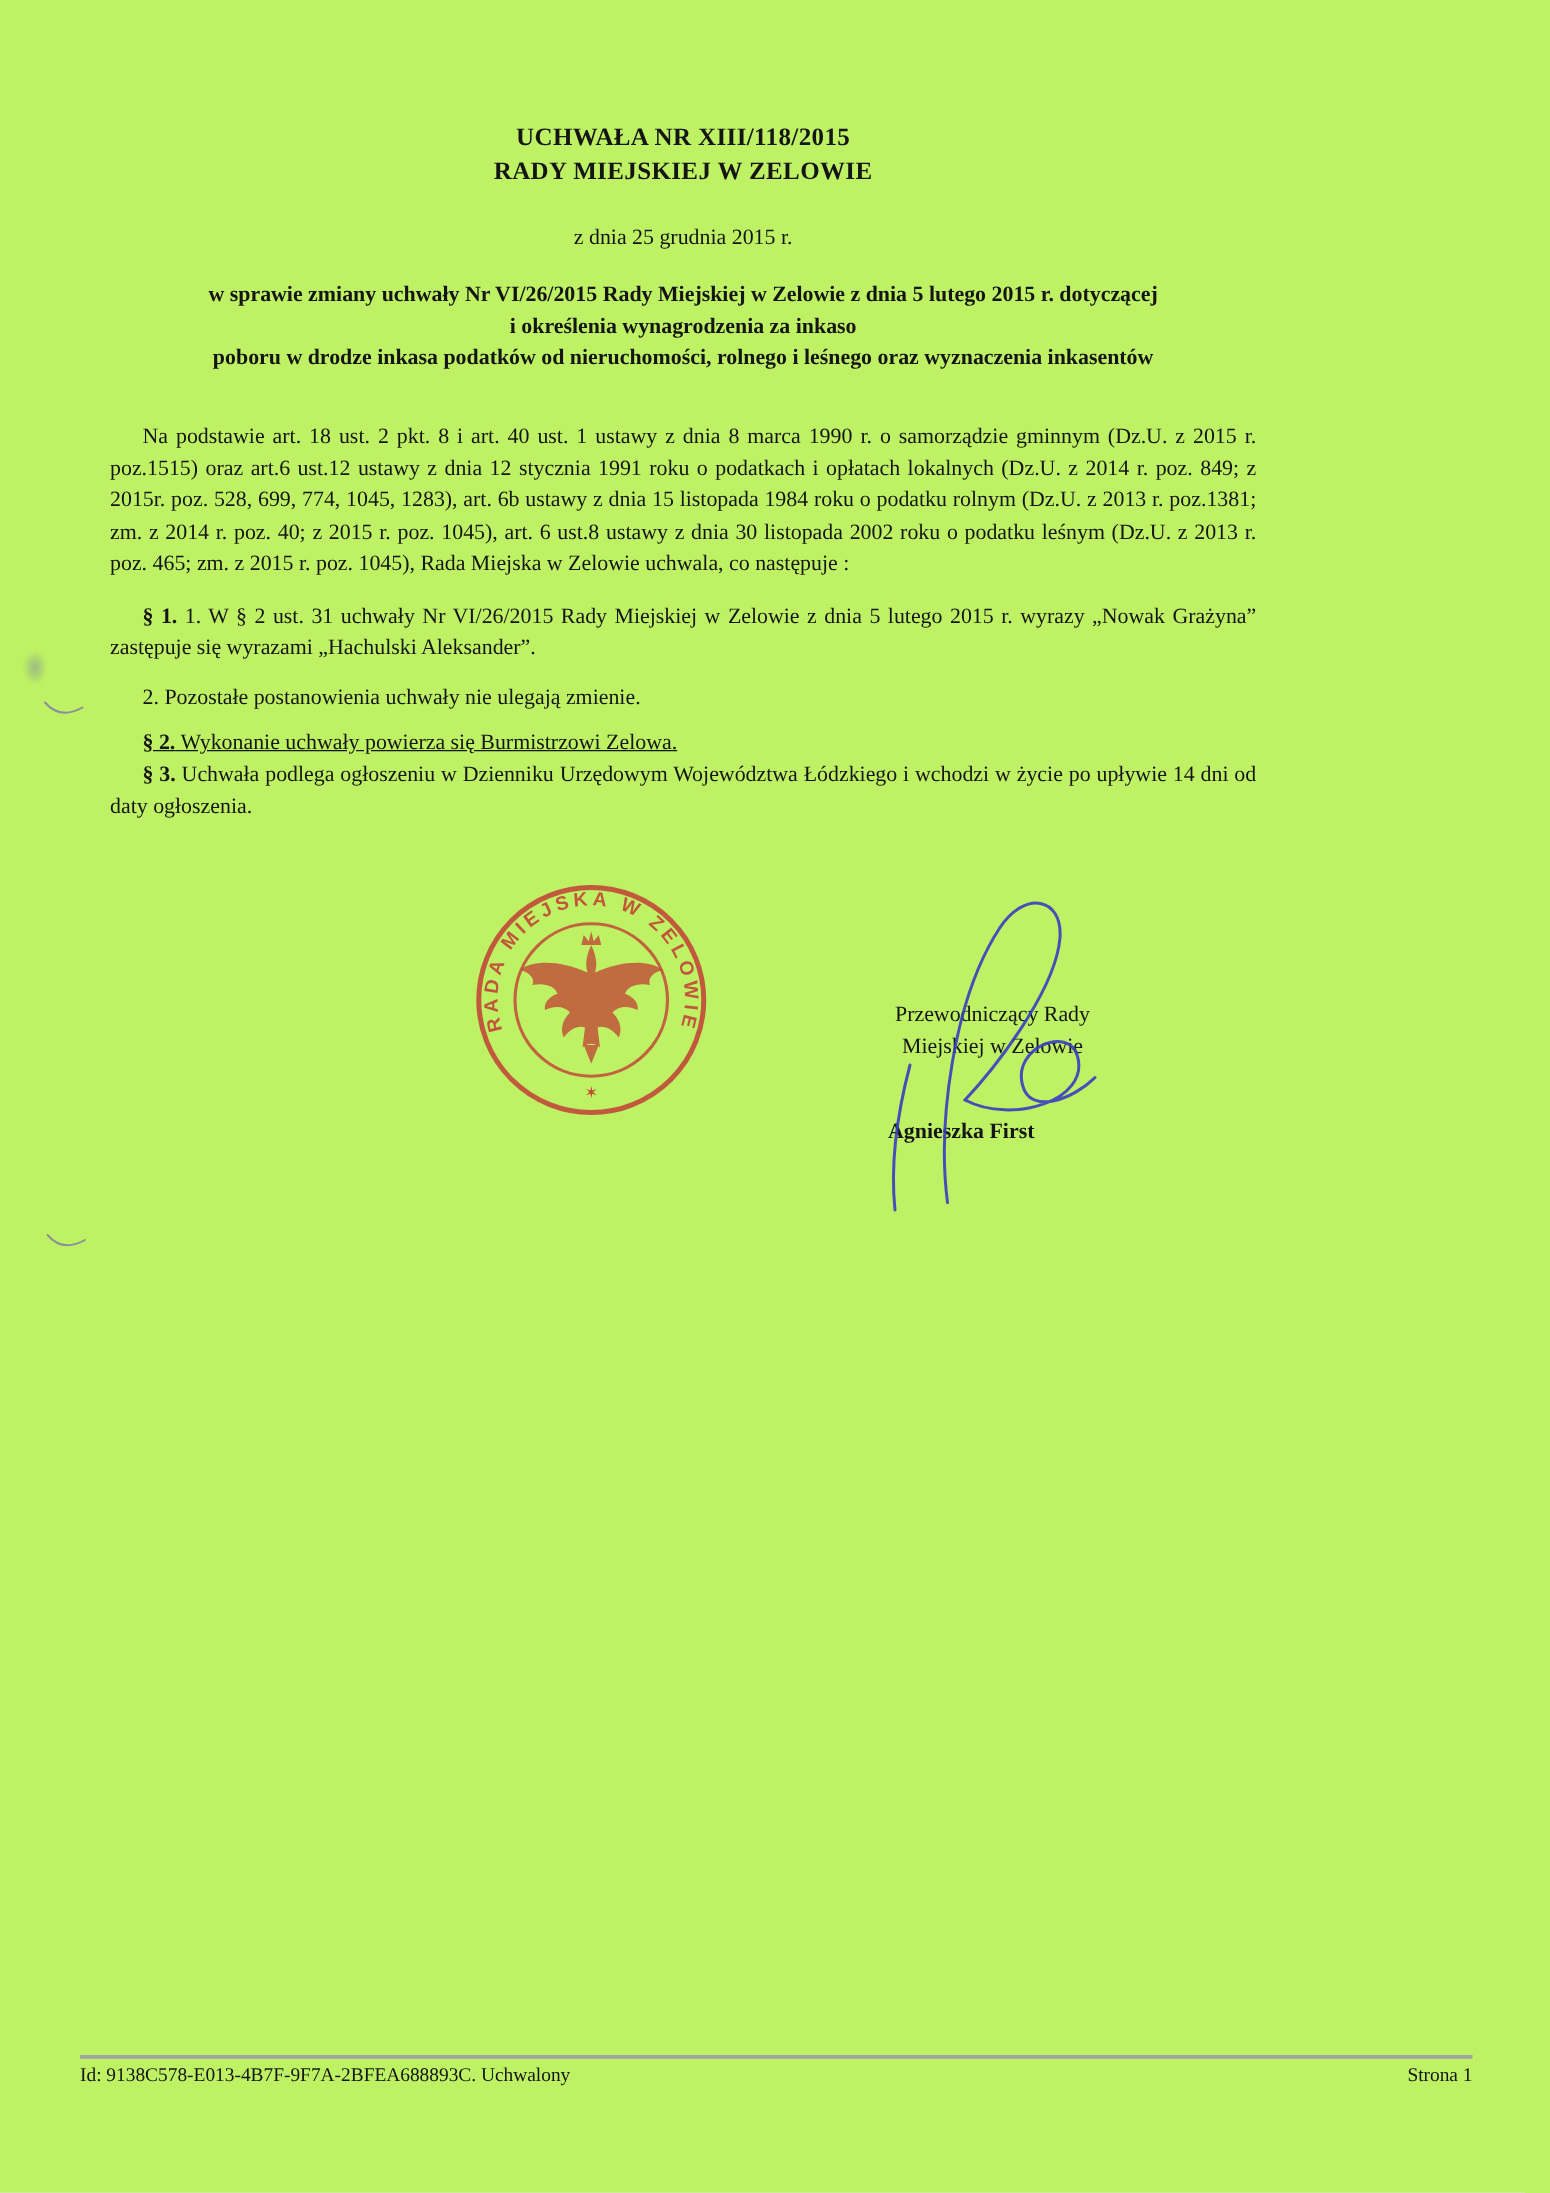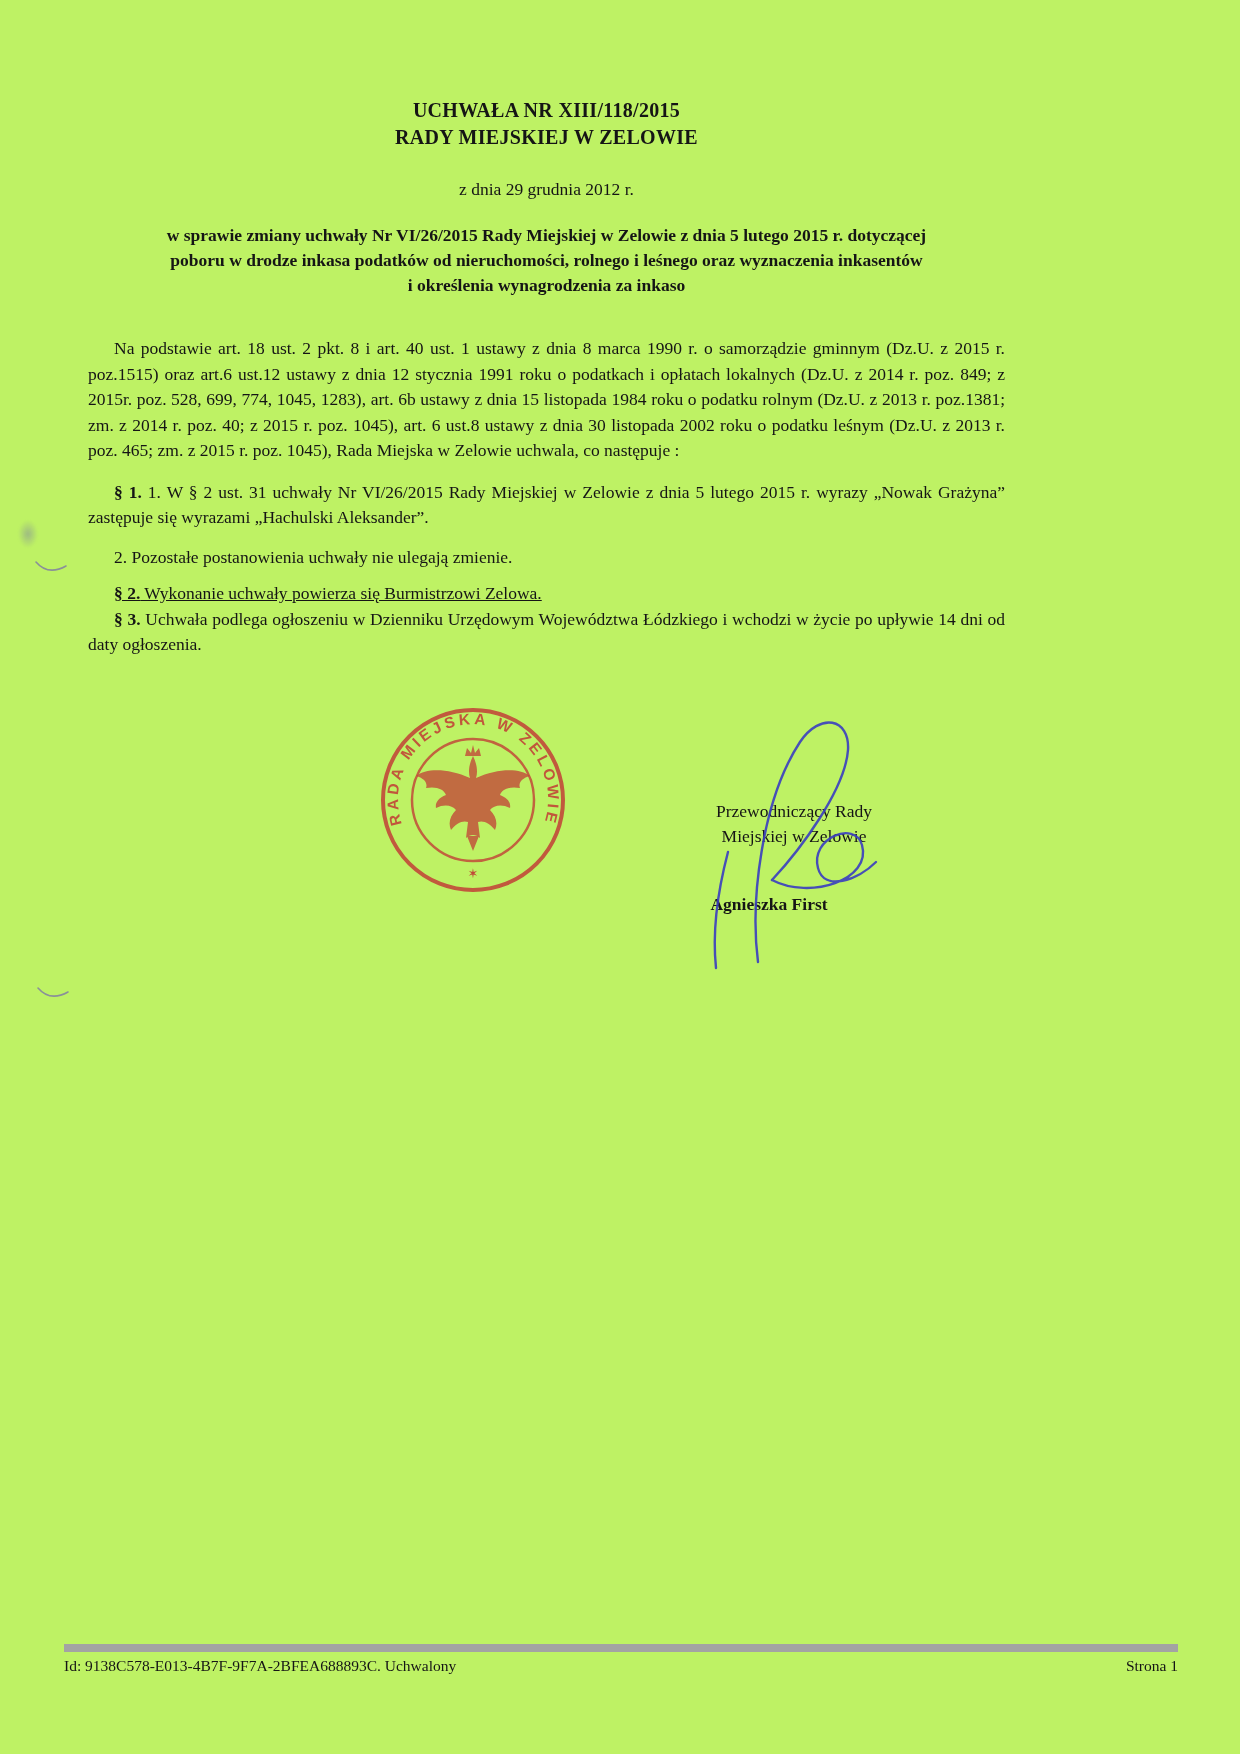--- a/index.html
+++ b/index.html
@@ -92,21 +92,21 @@
     width: 220px;
     height: 260px;
     color: var(--ink-color, #3a3ec0);
     pointer-events: none;
   }
   .footer {
     position: absolute;
     left: 64px;
     right: 62px;
     top: 1644px;
-    border-top: 8px solid #a3a3a3;
+    border-top: 3px solid #a3a3a3;
     padding-top: 5px;
     display: flex;
     justify-content: space-between;
     font-size: 15.5px;
   }
   .artifact { position: absolute; color: #9aa0a8; }
   .smudge {
     left: 18px; top: 520px; width: 20px; height: 28px;
     background: radial-gradient(ellipse at center, rgba(130,140,155,.55), rgba(130,140,155,0) 70%);
     filter: blur(1px);
@@ -116,26 +116,26 @@
 <body>
 
 <div class="page">
 
   <div class="text-column">
     <div class="doc-title">
       <div>UCHWAŁA NR XIII/118/2015</div>
       <div>RADY MIEJSKIEJ W ZELOWIE</div>
     </div>
 
-    <div class="doc-date">z dnia 29 grudnia 2012 r.</div>
+    <div class="doc-date">z dnia 25 grudnia 2015 r.</div>
 
     <div class="doc-subject">
       <div>w sprawie zmiany uchwały Nr VI/26/2015 Rady Miejskiej w Zelowie z dnia 5 lutego 2015 r. dotyczącej</div>
+      <div>i określenia wynagrodzenia za inkaso</div>
       <div>poboru w drodze inkasa podatków od nieruchomości, rolnego i leśnego oraz wyznaczenia inkasentów</div>
-      <div>i określenia wynagrodzenia za inkaso</div>
     </div>
 
     <p class="body-par par-legal">Na podstawie art. 18 ust. 2 pkt. 8 i art. 40 ust. 1 ustawy z dnia 8 marca 1990 r. o samorządzie gminnym (Dz.U. z 2015 r. poz.1515) oraz art.6 ust.12 ustawy z dnia 12 stycznia 1991 roku o podatkach i opłatach lokalnych (Dz.U. z 2014 r. poz. 849; z 2015r. poz. 528, 699, 774, 1045, 1283), art. 6b ustawy z dnia 15 listopada 1984 roku o podatku rolnym (Dz.U. z 2013 r. poz.1381; zm. z 2014 r. poz. 40; z 2015 r. poz. 1045), art. 6 ust.8 ustawy z dnia 30 listopada 2002 roku o podatku leśnym (Dz.U. z 2013 r. poz. 465; zm. z 2015 r. poz. 1045),  Rada Miejska w Zelowie uchwala, co następuje :</p>
 
     <p class="body-par par-s1"><span class="lead">§ 1.</span><span> 1. W § 2 ust. 31 uchwały Nr VI/26/2015 Rady Miejskiej w Zelowie z dnia 5 lutego 2015 r. wyrazy „Nowak Grażyna” zastępuje się wyrazami „Hachulski Aleksander”.</span></p>
 
     <p class="body-par par-item2">2. Pozostałe postanowienia uchwały nie ulegają zmienie.</p>
 
     <p class="body-par par-s2"><span class="lead">§ 2.</span><span> Wykonanie uchwały powierza się Burmistrzowi Zelowa.</span></p>
 

